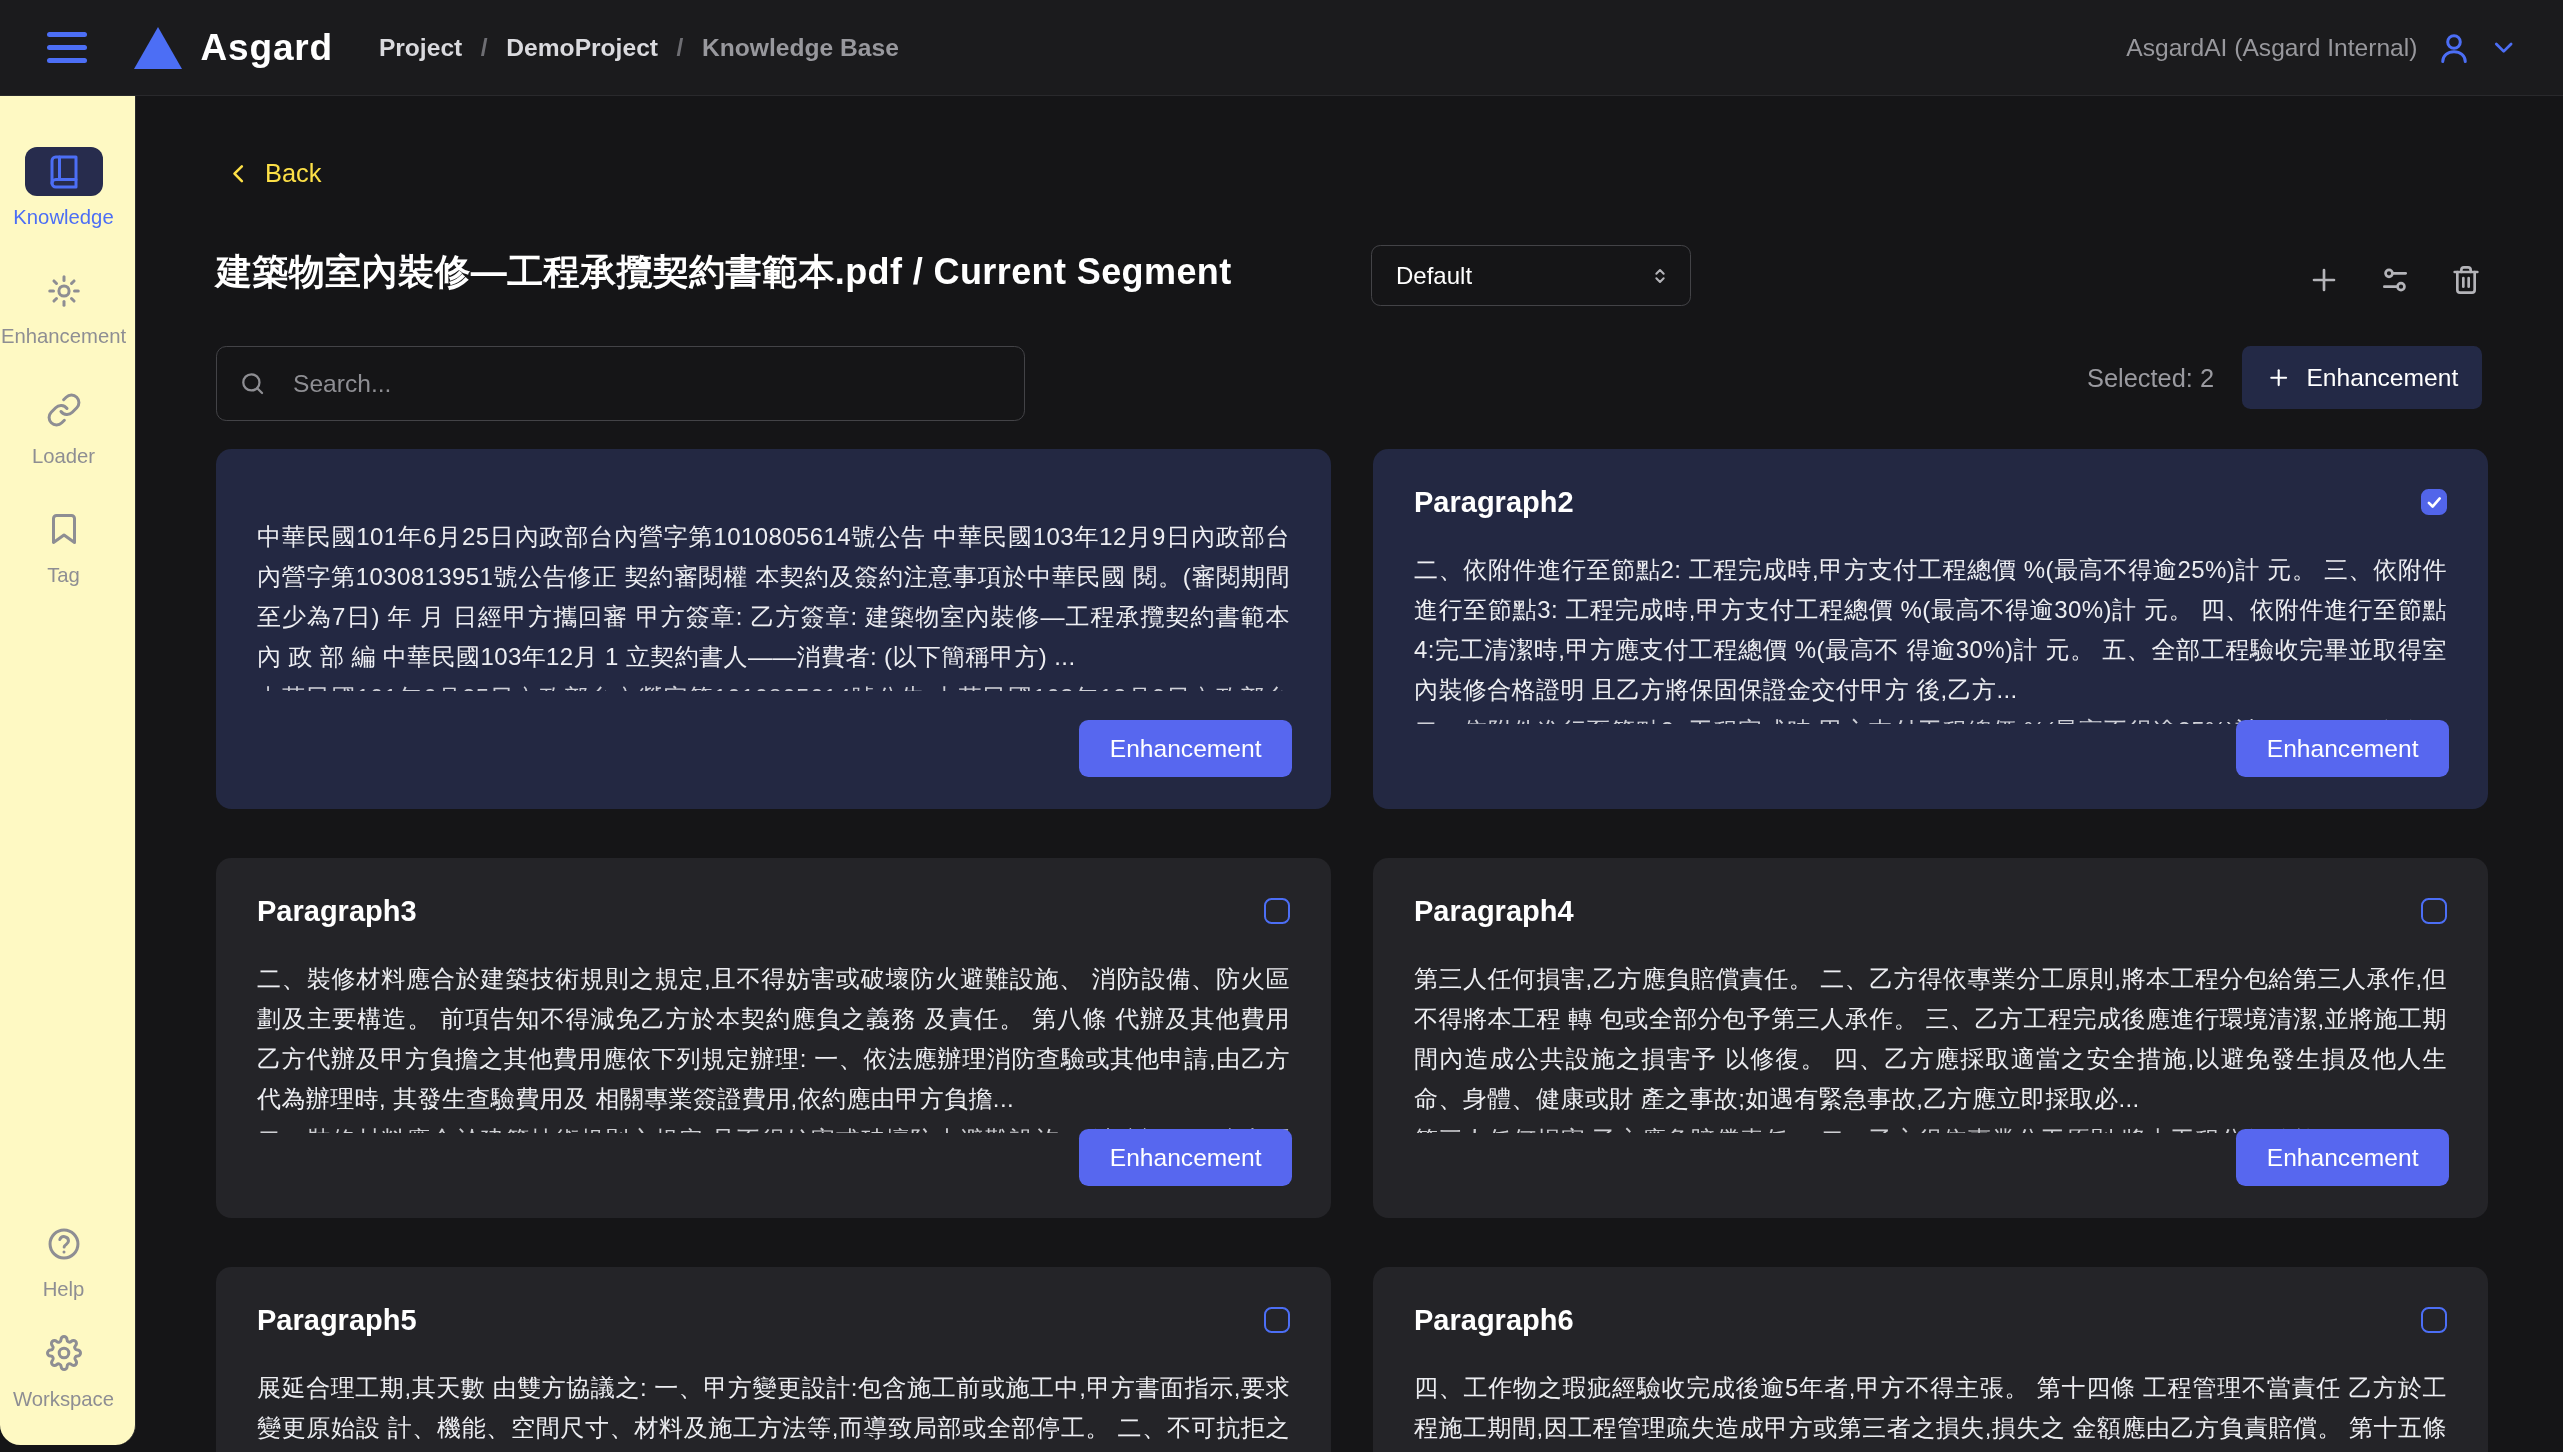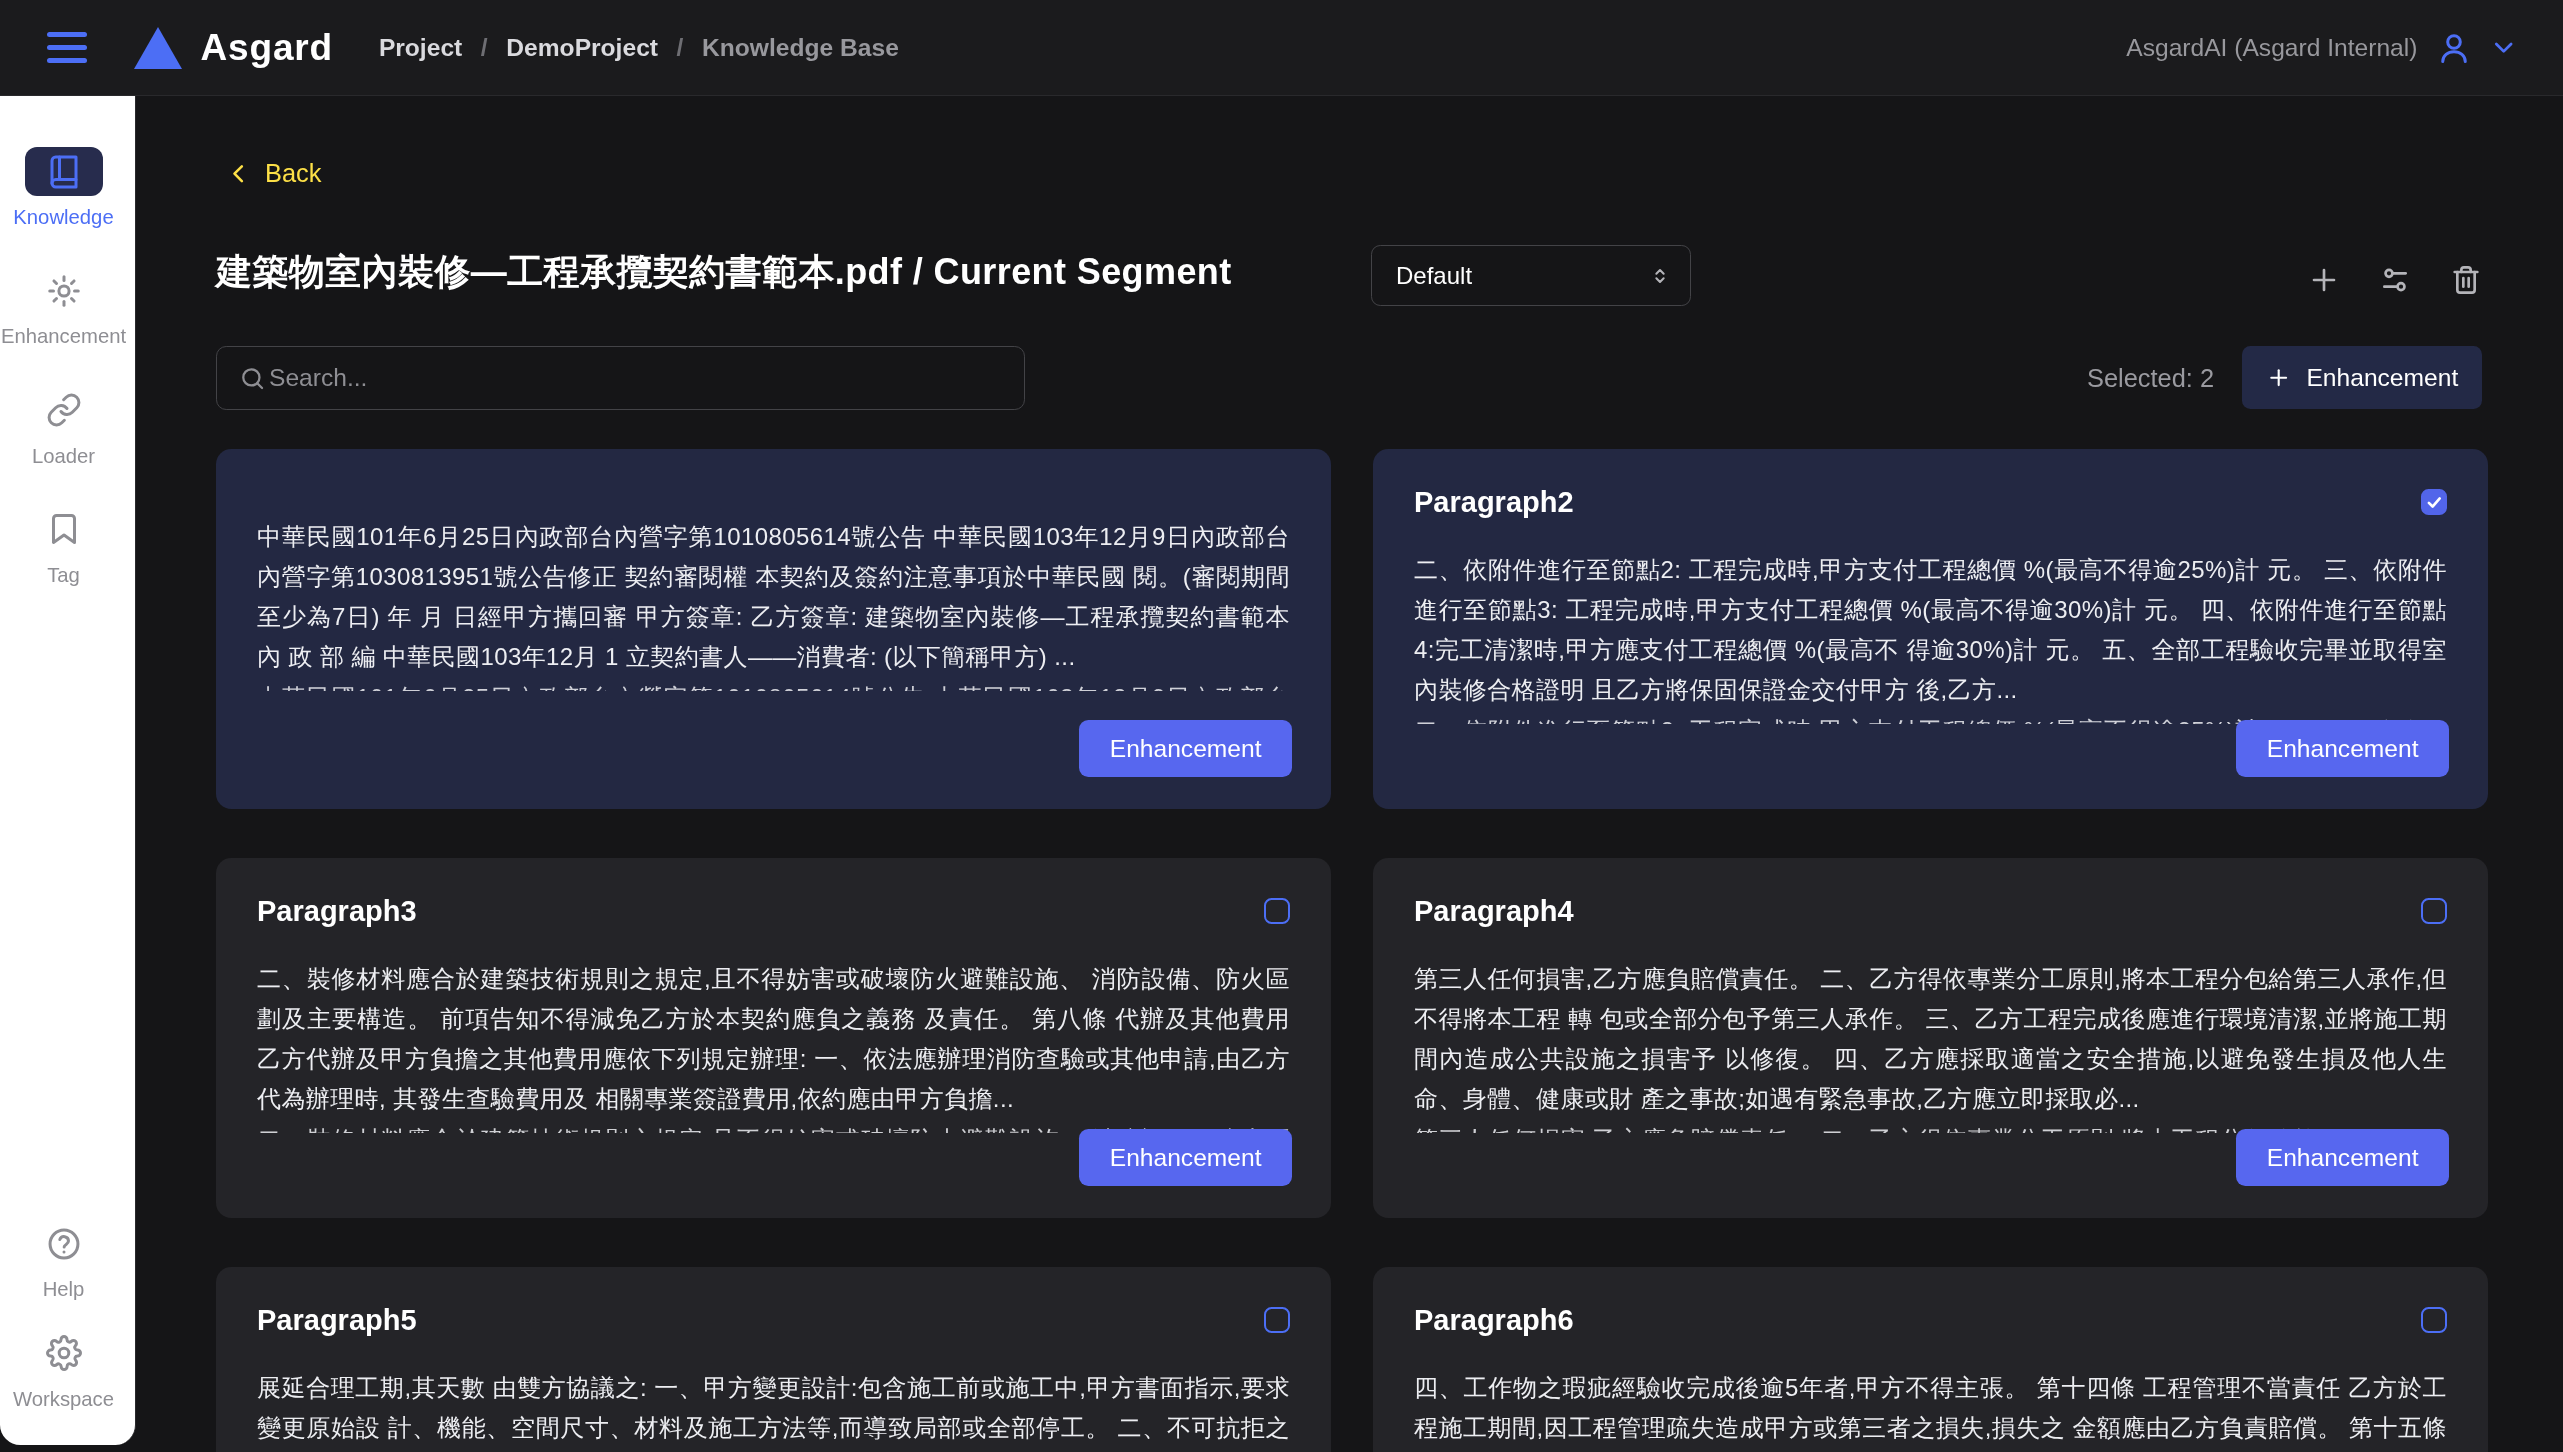--- a/index.html
+++ b/index.html
@@ -27,21 +27,21 @@
   .crumb { color:#dadade; cursor:pointer; }
   .crumb.current { color:#98989d; cursor:default; }
   .crumb-sep { color:#6e6e73; }
   .topbar-right { margin-left:auto; display:flex; align-items:center; gap:18.6px; }
   .account-name { color:#98989d; font-size:24.6px; }
   .avatar-icon, .acct-chevron { color:#4c6ef5; cursor:pointer; }
 
   
   .sidebar {
     position:absolute; top:96px; left:0; width:136px; bottom:8.5px;
-    background:#ffffff; border-right:0.8px solid #29292c;
+    background:#fef9c3; border-right:0.8px solid #29292c;
     border-radius:0 0 20.3px 20.3px;
     display:flex; flex-direction:column; align-items:center;
     padding:51px 8px 34px 0; z-index:4;
   }
   .side-item { display:flex; flex-direction:column; align-items:center; gap:10.2px; margin-bottom:37px; cursor:pointer; width:100%; }
   .side-label { font-size:20.3px; color:#8e8e93; }
   .side-item.active .side-label { color:#4c6ef5; }
   .icon-tile { width:78px; height:49px; border-radius:12px; display:flex; align-items:center; justify-content:center; }
   .side-item.active .icon-tile { background:#272c4d; }
   .side-icon { color:#8e8e93; }
@@ -55,23 +55,23 @@
     position:absolute; left:1371px; top:245px; width:320px; height:61px;
     border:1.7px solid #434347; border-radius:9.3px;
     display:flex; align-items:center; justify-content:space-between;
     padding:0 18.6px 0 24px; font-size:24px; color:#fff; cursor:pointer; background:transparent;
   }
   .header-actions { position:absolute; left:2308px; top:264px; display:flex; align-items:center; gap:39px; color:#b4b4b9; }
   .header-actions .hicon { cursor:pointer; }
 
   
   .search-box {
-    position:absolute; left:216px; top:346px; width:809px; height:64px;
+    position:absolute; left:216px; top:346px; width:809px; height:75px;
     border:1.7px solid #434347; border-radius:10.2px;
-    display:flex; align-items:center; padding:0 22px; gap:3px; color:#8e8e93;
+    display:flex; align-items:center; padding:0 22px; gap:27px; color:#8e8e93;
   }
   .search-box input {
     flex:1; background:transparent; border:none; outline:none;
     font-size:24.6px; color:#e8e8ec; font-family:inherit;
   }
   .search-box input::placeholder { color:#8e8e93; }
   .selected-label { position:absolute; left:2087px; top:364px; font-size:25.4px; color:#9a9aa0; }
   .enh-top-btn {
     position:absolute; left:2242px; top:346px; width:240px; height:63px;
     background:#232946; border:none; border-radius:8.5px; cursor:pointer;

